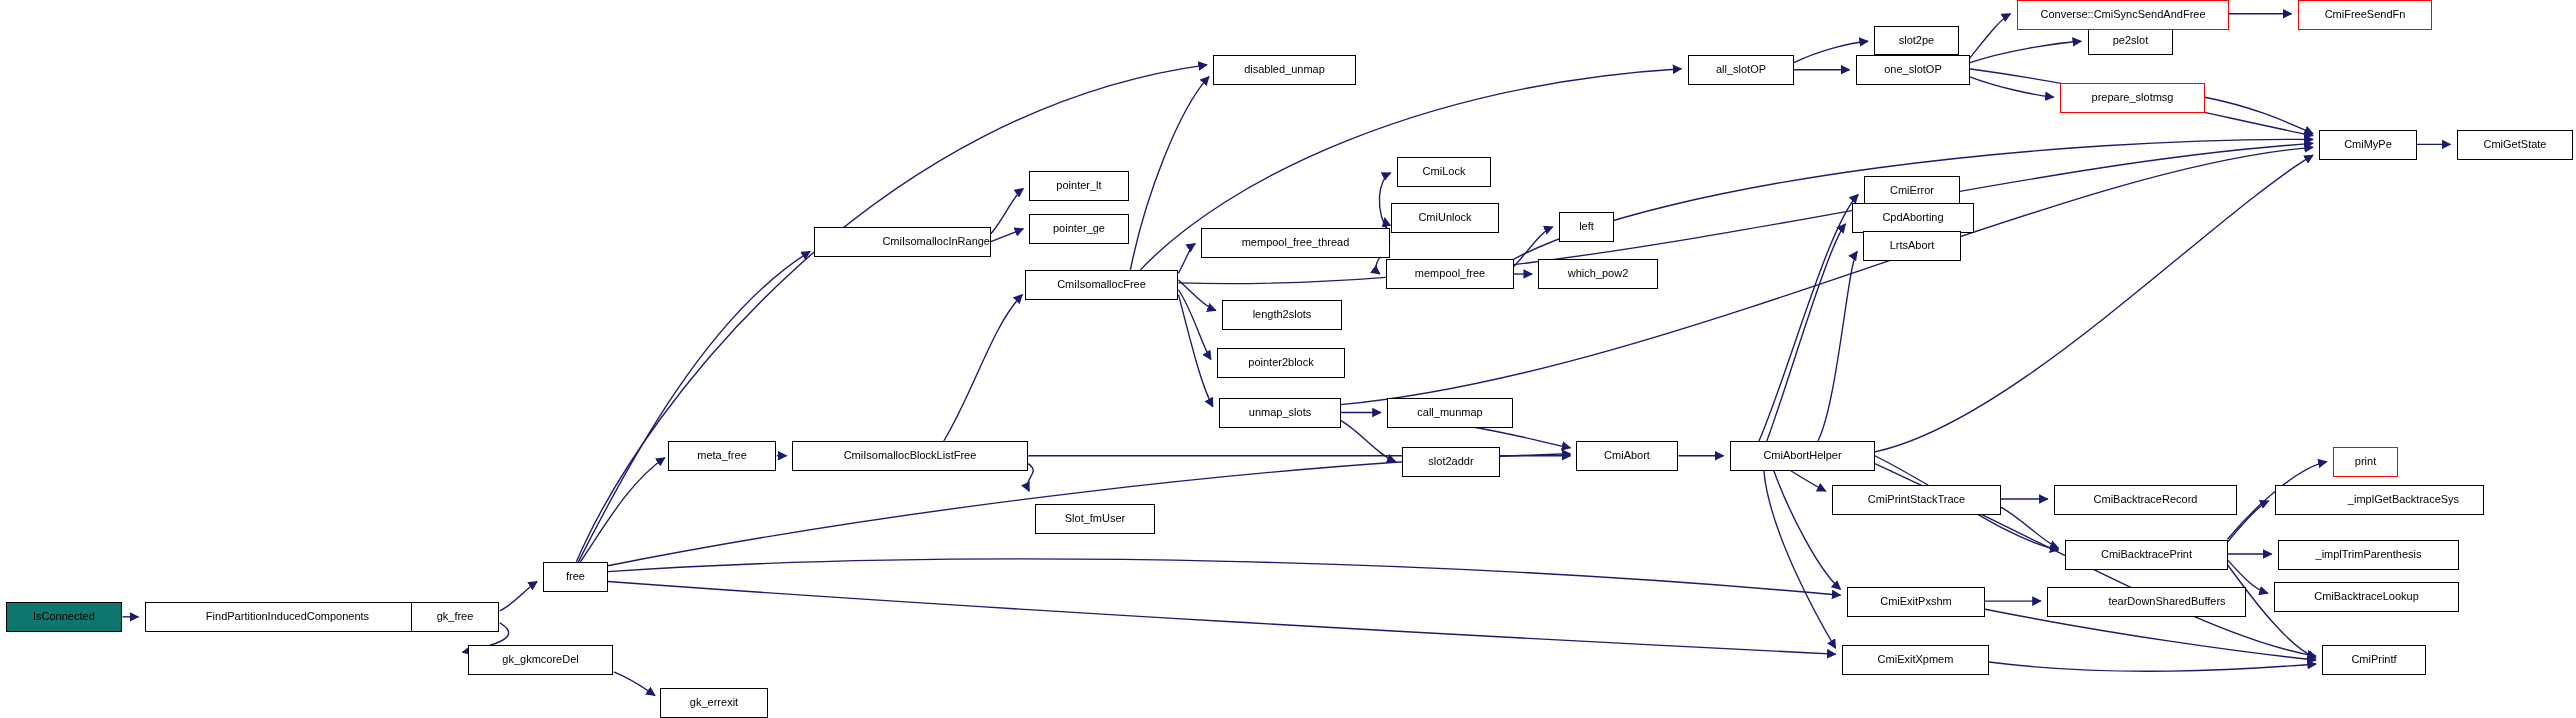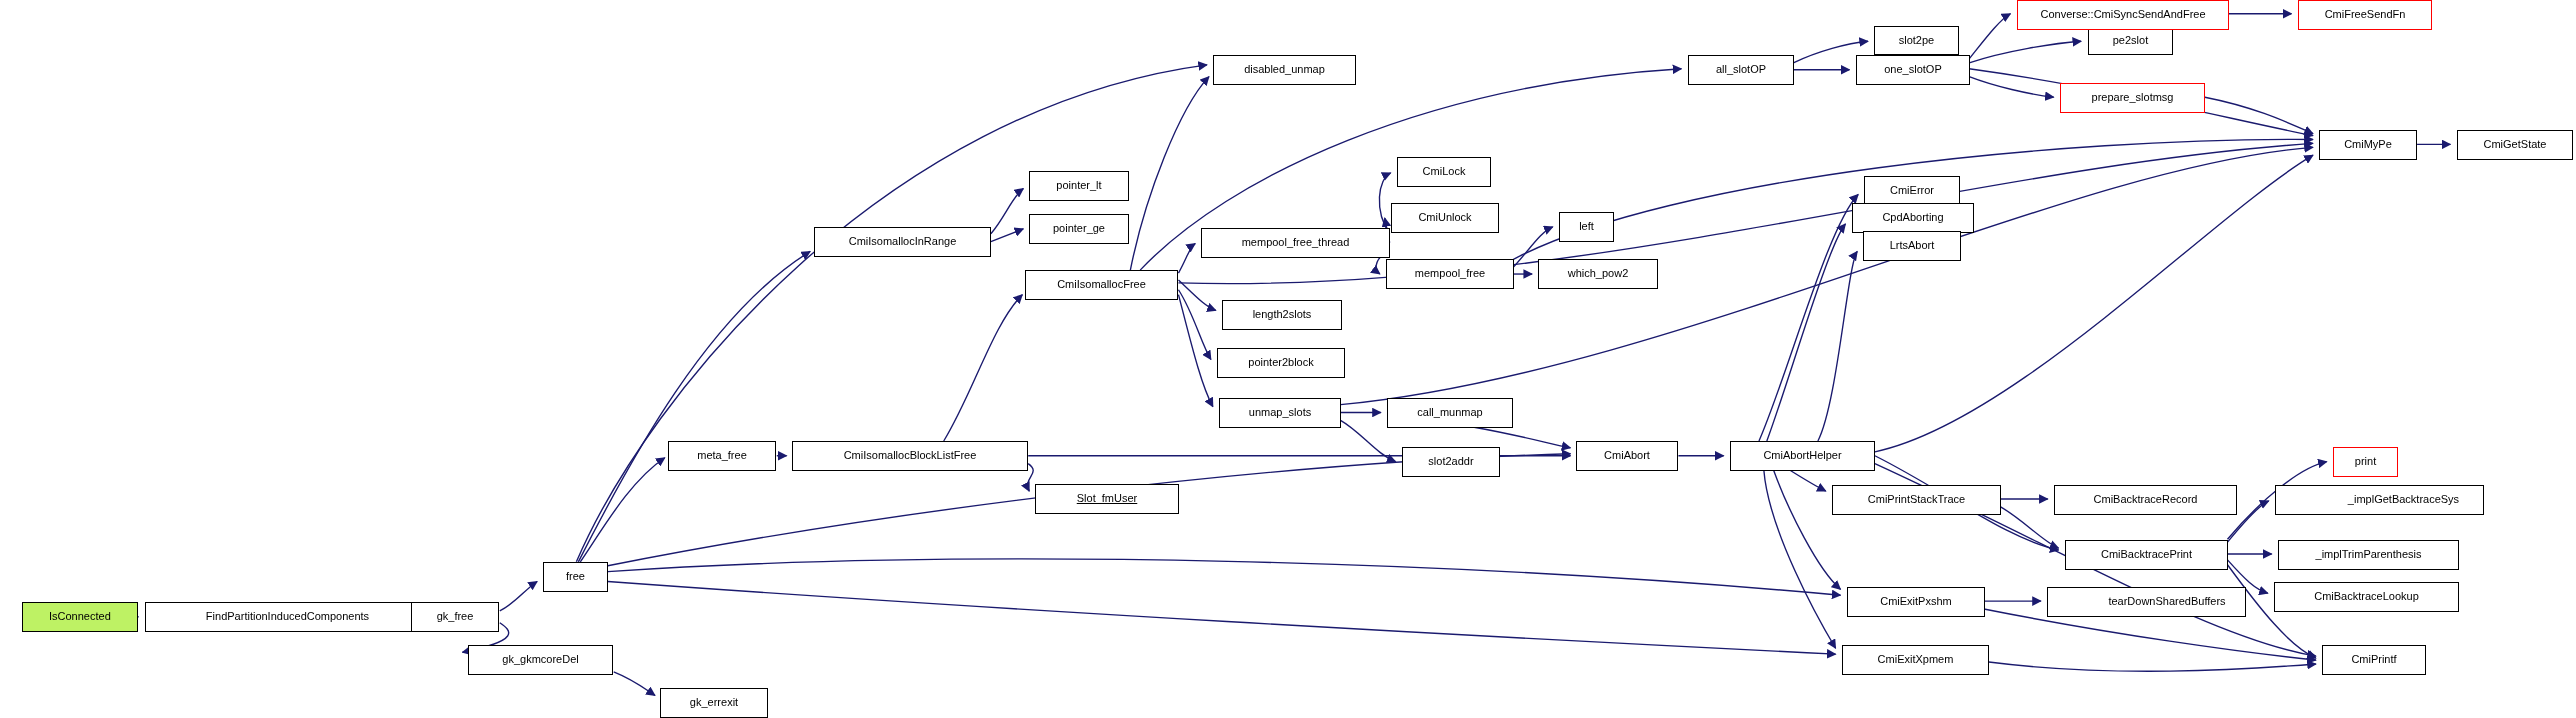--- a/index.html
+++ b/index.html
@@ -3,21 +3,21 @@
 <meta charset="utf-8">
 <style>
   html,body{margin:0;padding:0;background:#ffffff;}
   body{font-family:"Liberation Sans",sans-serif;}
   #graph-root{position:relative;width:2576px;height:718px;background:#fff;overflow:hidden;}
   svg#edges{position:absolute;left:0;top:0;width:2576px;height:718px;}
   .node{position:absolute;box-sizing:border-box;background:#ffffff;border:1px solid #000000;
         display:flex;align-items:center;justify-content:center;white-space:nowrap;
         font-family:"Liberation Sans",sans-serif;font-size:11px;color:#000;line-height:1;}
   .node.red{border-color:#ff0000;}
-  .node.cur{background:#bef264;border-color:#000;margin-left:16px;}
+  .node.cur{background:#0f766e;border-color:#000;}
   .node span{pointer-events:none;}
 </style>
 </head>
 <body>
 
 <div id="graph-root">
   <svg id="edges" xmlns="http://www.w3.org/2000/svg" viewBox="0 0 2621 731" width="2576" height="718">
     <defs>
       <marker id="arrow" viewBox="0 0 10 10" refX="9" refY="5" markerWidth="7" markerHeight="7" orient="auto-start-reverse">
         <path d="M0,0 L10,5 L0,10 z" fill="#1a1a6e"></path>
@@ -107,24 +107,24 @@
       </div>
       <div class="node" style="left: 543px; top: 562px; width: 65px; height: 29.5px;">
         <span>free</span>
       </div>
       <div class="node" style="left: 668px; top: 441px; width: 108px; height: 29.5px;">
         <span>meta_free</span>
       </div>
       <div class="node" style="left: 792px; top: 441px; width: 236px; height: 29.5px;">
         <span>CmiIsomallocBlockListFree</span>
       </div>
-      <div class="node" style="left: 1035px; top: 484px; width: 144px; height: 29.5px; text-decoration: underline;">
+      <div class="node" style="left: 1035px; top: 504px; width: 120px; height: 29.5px;">
         <span>Slot_fmUser</span>
       </div>
-      <div class="node" style="left: 814px; top: 227px; width: 177px; height: 29.5px;">
+      <div class="node" style="left: 814px; top: 227px; width: 177px; height: 29.5px; justify-content: flex-end;">
         <span>CmiIsomallocInRange</span>
       </div>
       <div class="node" style="left: 1029px; top: 171px; width: 100px; height: 29.5px;">
         <span>pointer_lt</span>
       </div>
       <div class="node" style="left: 1029px; top: 214px; width: 100px; height: 29.5px;">
         <span>pointer_ge</span>
       </div>
       <div class="node" style="left: 1025px; top: 270px; width: 153px; height: 29.5px; text-align: center;">
         <span>CmiIsomallocFree</span>

